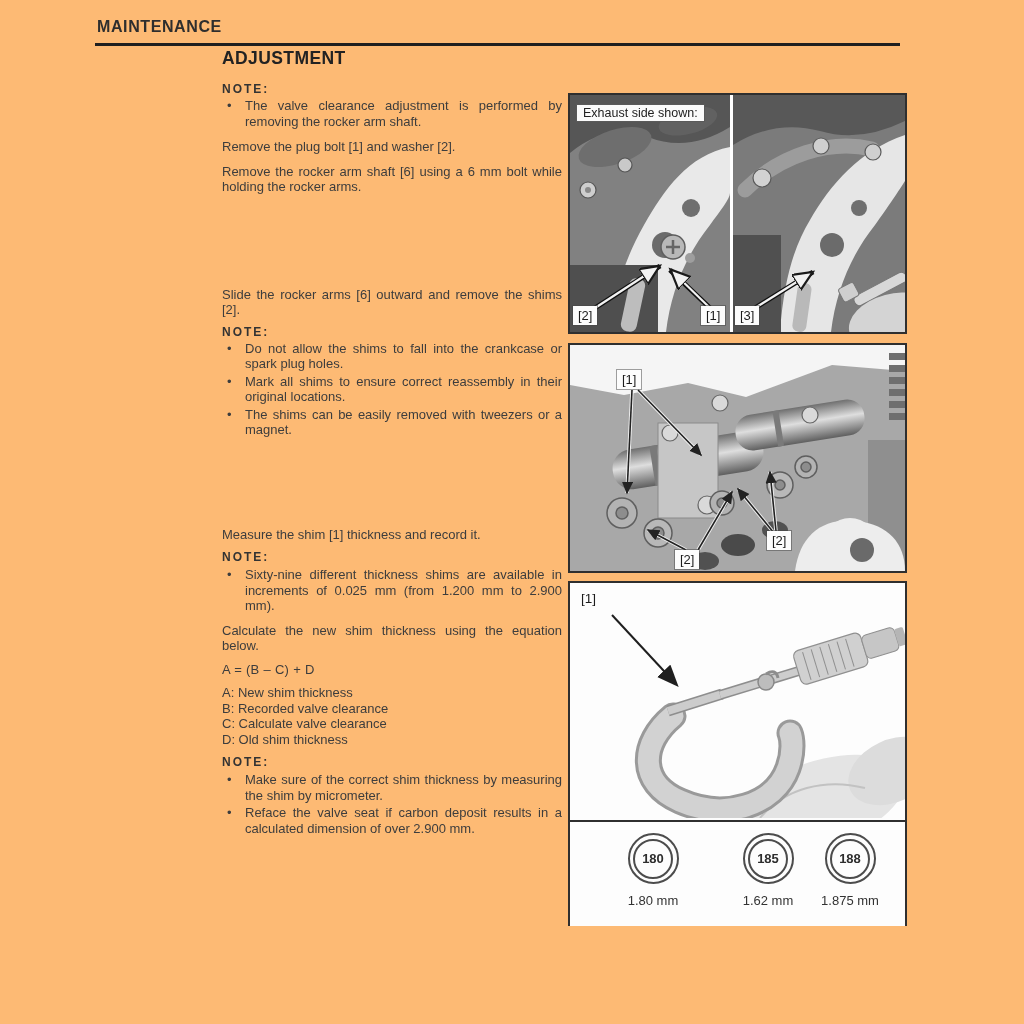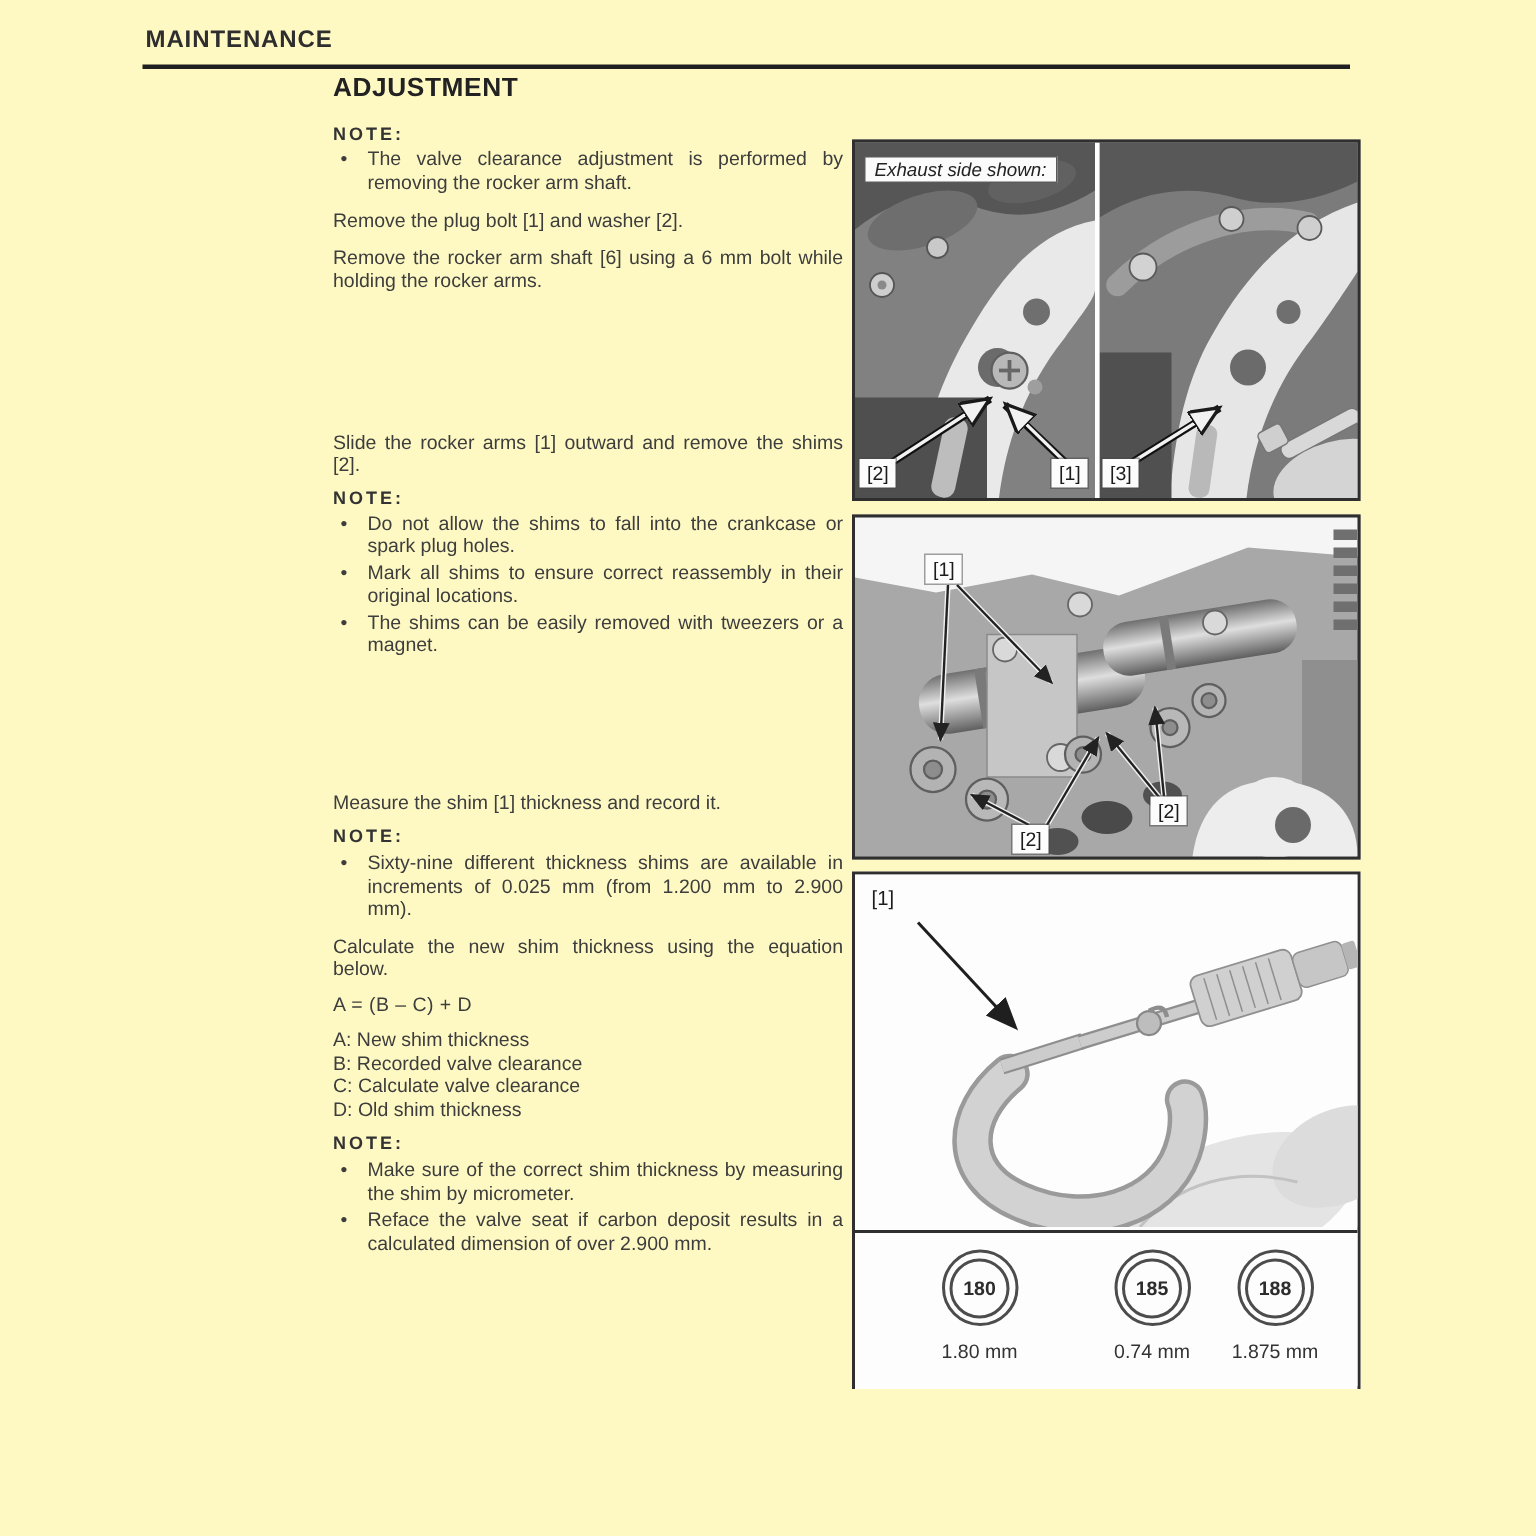--- a/index.html
+++ b/index.html
@@ -1,17 +1,17 @@
 <!DOCTYPE html>
 <html><head>
 <meta charset="utf-8">
 <style>
   html,body{margin:0;padding:0;}
   body{width:1024px;height:1024px;background:#ffffff;font-family:"Liberation Sans",sans-serif;overflow:hidden;}
-  .page{position:absolute;left:0;top:0;width:1024px;height:1024px;background:#fef9c3;color:#3f3f3f;}
+  .page{position:absolute;left:0;top:0;width:1024px;height:1024px;background:#fdba74;color:#3f3f3f;}
 
   .hdr-title{position:absolute;left:97px;top:18px;font-size:16px;font-weight:bold;letter-spacing:.6px;color:#2e2e2e;}
   .hdr-rule{position:absolute;left:95px;top:43px;width:805px;height:3px;background:#1f1f1f;}
 
   .section-title{position:absolute;left:222px;top:48px;font-size:17.5px;font-weight:bold;letter-spacing:.4px;color:#222;margin:0;}
 
   .col{position:absolute;left:222px;top:82px;width:340px;font-size:13px;line-height:15.5px;color:#3d3d3d;}
   .note-label{font-size:12px;font-weight:bold;letter-spacing:2px;color:#333;height:15px;}
   .para{text-align:justify;}
   .bullet{display:flex;}
@@ -23,21 +23,21 @@
   .m9{margin-top:9px;} .m10{margin-top:10px;} .m7{margin-top:7px;}
   .m1{margin-top:1px;} .m2{margin-top:2px;} .m8{margin-top:8px;}
   .m92{margin-top:92px;} .m89{margin-top:89px;}
 
   .fig{position:absolute;border:2px solid #2f2f2f;background:#8a8a8a;}
   #fig1{left:568px;top:93px;width:335px;height:237px;}
   #fig2{left:568px;top:343px;width:335px;height:226px;}
   #fig3{left:568px;top:581px;width:335px;height:341px;background:#fdfdfd;}
   .fig svg{position:absolute;left:0;top:0;}
 
-  .caption{position:absolute;left:6px;top:9px;background:#fbfbfb;border:1px solid #5a5a5a;padding:1px 6px;font-size:12.5px;color:#222;white-space:nowrap;font-style:italic;}
+  .caption{position:absolute;left:6px;top:9px;background:#fbfbfb;border:1px solid #5a5a5a;padding:1px 6px;font-size:12.5px;color:#222;white-space:nowrap;}
   .plabel{position:absolute;background:#fcfcfc;color:#1c1c1c;font-size:13px;line-height:19px;padding:0 5px;box-shadow:0 0 0 1px rgba(70,70,70,.5);}
   .plabel.plain{background:transparent;box-shadow:none;font-size:13.5px;}
 
   .shim-panel{position:absolute;left:0;top:237px;width:335px;height:104px;background:#fdfdfd;border-top:2px solid #2f2f2f;}
   .shim{position:absolute;top:11px;width:70px;text-align:center;}
   .shim-circle{width:47px;height:47px;margin:0 auto;border:2px solid #4c4c4c;border-radius:50%;display:flex;align-items:center;justify-content:center;}
   .shim-inner{width:36px;height:36px;border:2px solid #4c4c4c;border-radius:50%;display:flex;align-items:center;justify-content:center;font-size:13px;font-weight:bold;color:#2d2d2d;}
   .shim-size{margin-top:9px;font-size:13px;color:#333;white-space:nowrap;}
 </style>
 </head>
@@ -53,21 +53,21 @@
   <div class="col">
     <div class="note-label">NOTE:</div>
     <div class="bullet m1">
         <span class="dot">•</span>
         <span class="btext">The valve clearance adjustment is performed by removing the rocker arm shaft.</span>
       </div>
 
     <div class="para m10">Remove the plug bolt [1] and washer [2].</div>
     <div class="para m9">Remove the rocker arm shaft [6] using a 6 mm bolt while holding the rocker arms.</div>
 
-    <div class="para m92">Slide the rocker arms [1] outward and remove the shims [2].</div>
+    <div class="para m92">Slide the rocker arms [6] outward and remove the shims [2].</div>
 
     <div class="note-label m7">NOTE:</div>
     <div class="bullet m1">
         <span class="dot">•</span>
         <span class="btext">Do not allow the shims to fall into the crankcase or spark plug holes.</span>
       </div>
     <div class="bullet m2">
         <span class="dot">•</span>
         <span class="btext">Mark all shims to ensure correct reassembly in their original locations.</span>
       </div>
@@ -294,21 +294,21 @@
             </div>
           </div>
         <div class="shim-size">1.80 mm</div>
       </div>
       <div class="shim" style="left:163px;">
         <div class="shim-circle">
             <div class="shim-inner">
               <span>185</span>
             </div>
           </div>
-        <div class="shim-size">0.74 mm</div>
+        <div class="shim-size">1.62 mm</div>
       </div>
       <div class="shim" style="left:245px;">
         <div class="shim-circle">
             <div class="shim-inner">
               <span>188</span>
             </div>
           </div>
         <div class="shim-size">1.875 mm</div>
       </div>
     </div>

